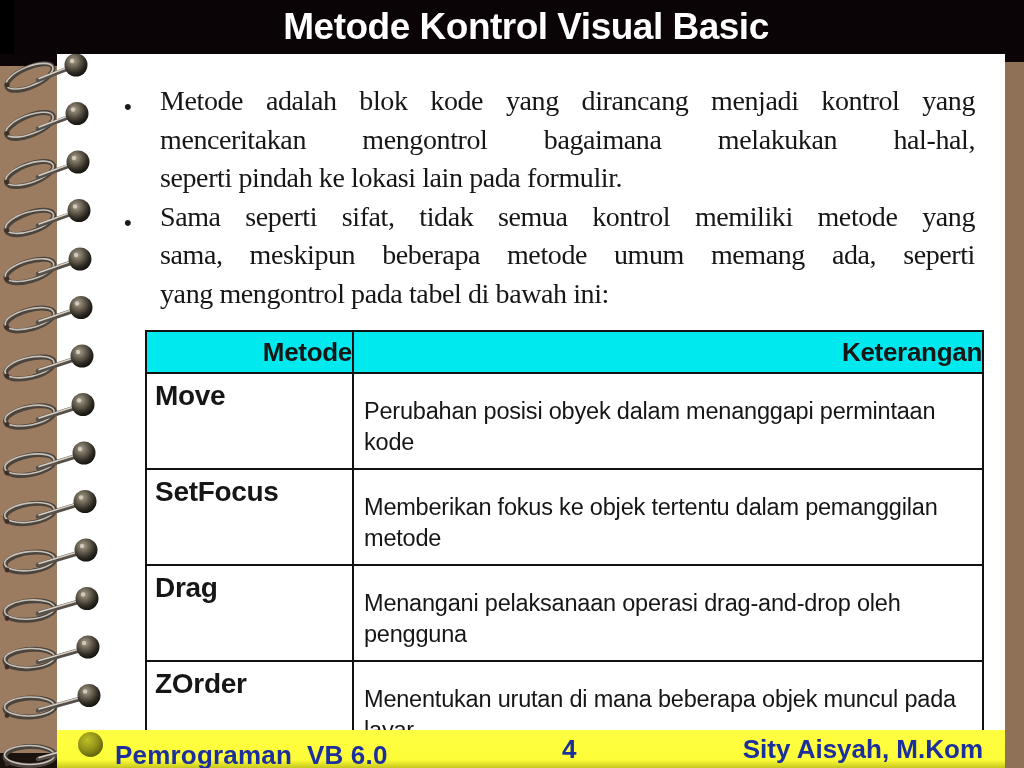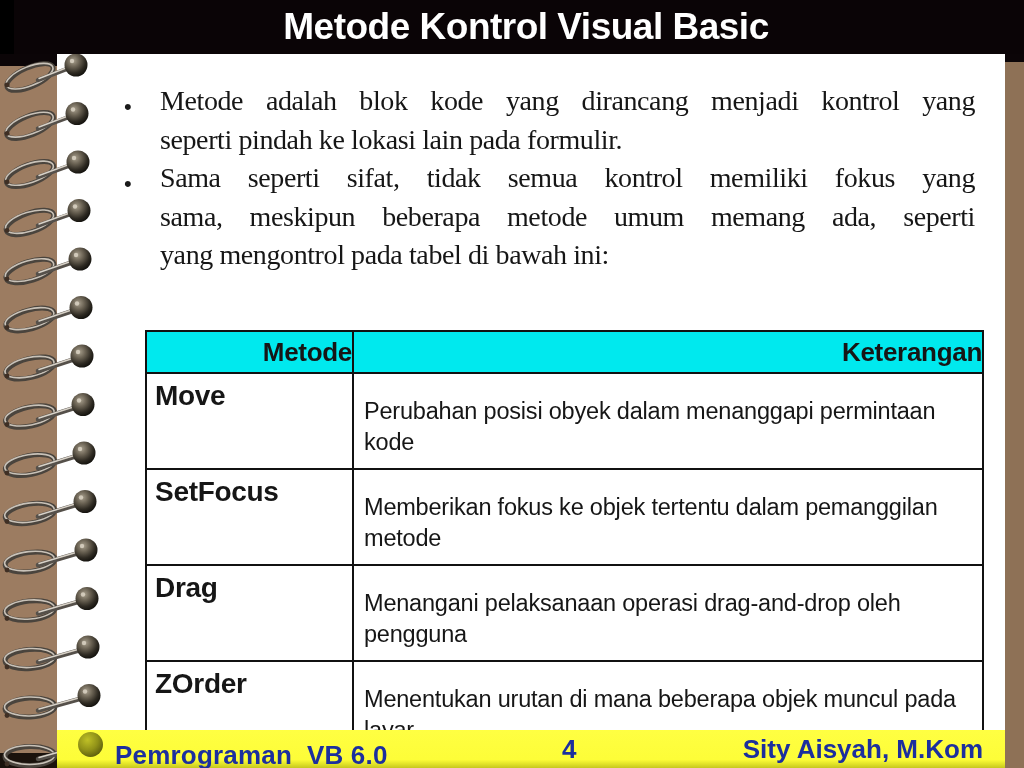--- a/index.html
+++ b/index.html
@@ -223,27 +223,28 @@
 
   <div class="titlebar">
     <span>Metode Kontrol Visual Basic</span>
   </div>
 
   <div id="bullets" class="bullets">
       <div class="bullet-item">
         <span class="bullet-dot">•</span>
         <div class="bullet-lines">
           <div class="bullet-line">Metode adalah blok kode yang dirancang menjadi kontrol yang</div>
+          <div class="bullet-line">menceritakan mengontrol bagaimana melakukan hal-hal,</div>
           <div class="bullet-line last">seperti pindah ke lokasi lain pada formulir.</div>
         </div>
       </div>
       <div class="bullet-item">
         <span class="bullet-dot">•</span>
         <div class="bullet-lines">
-          <div class="bullet-line">Sama seperti sifat, tidak semua kontrol memiliki fokus yang</div>
+          <div class="bullet-line">Sama seperti sifat, tidak semua kontrol memiliki metode yang</div>
           <div class="bullet-line">sama, meskipun beberapa metode umum memang ada, seperti</div>
           <div class="bullet-line last">yang mengontrol pada tabel di bawah ini:</div>
         </div>
       </div>
     </div>
 
   <table class="methods-table">
     <thead>
       <tr>
         <th class="c1">Metode</th>

